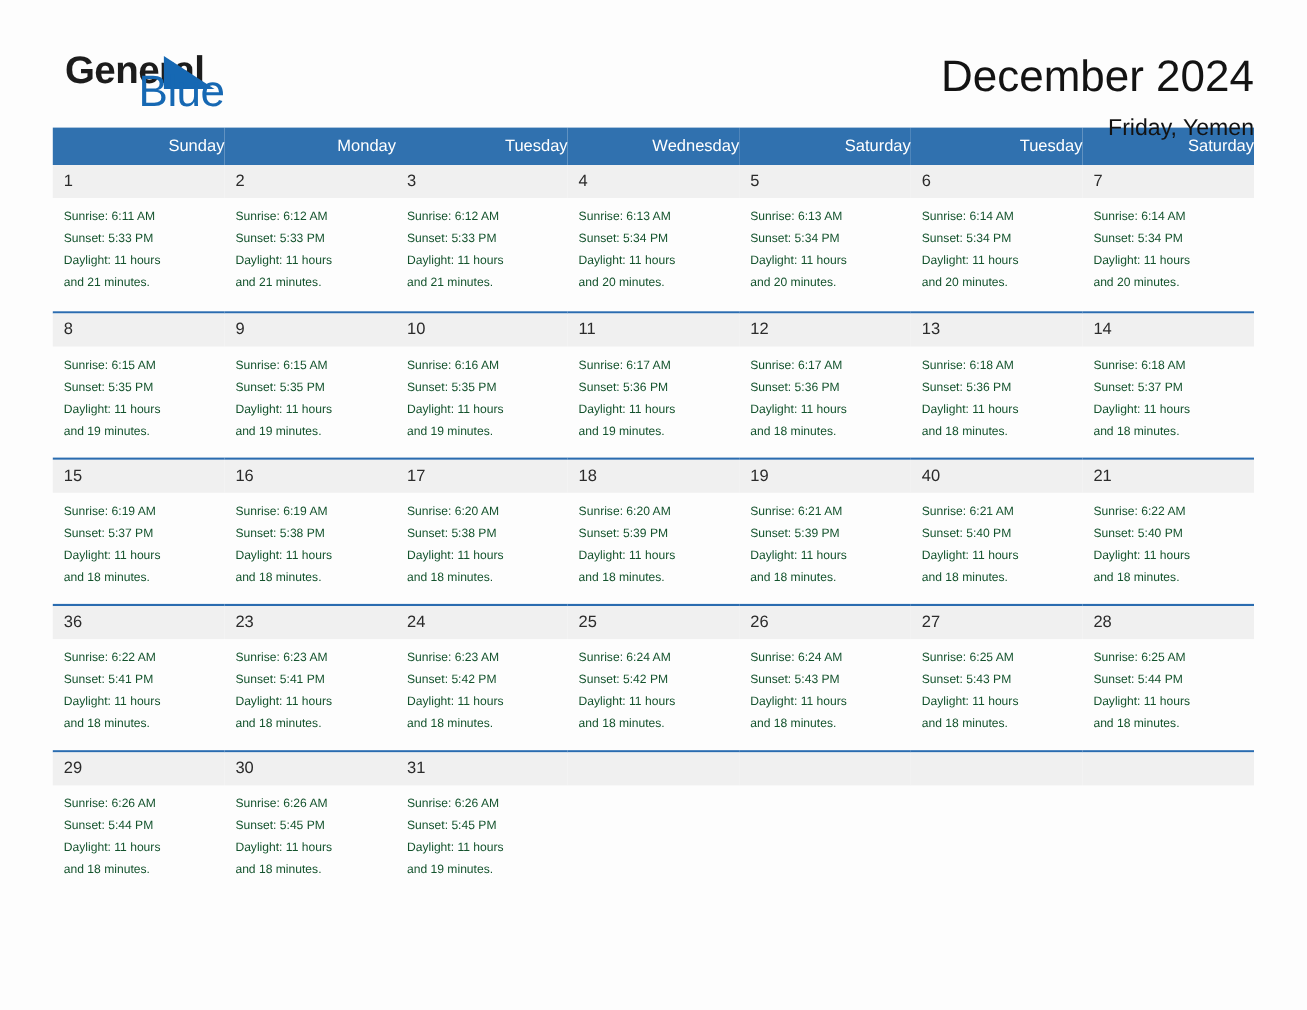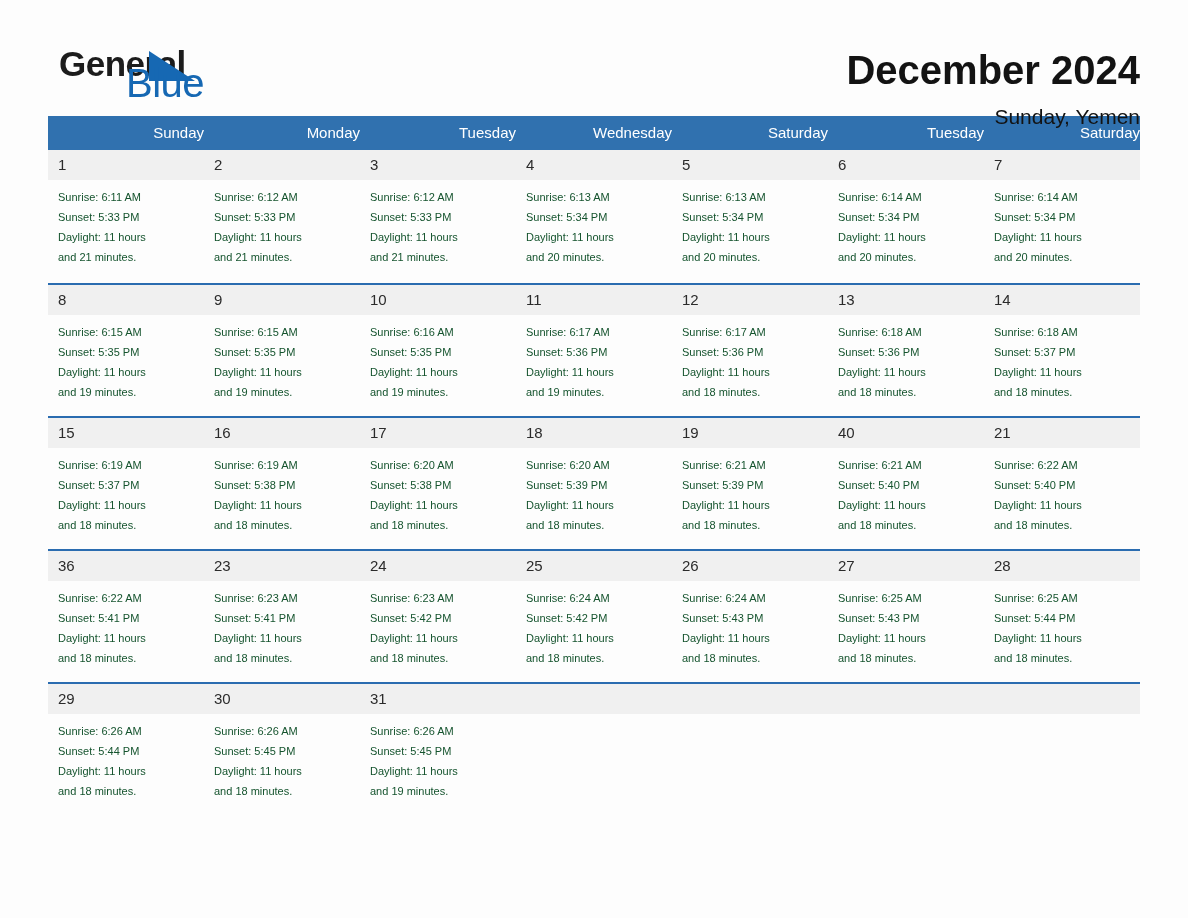--- a/index.html
+++ b/index.html
@@ -69,21 +69,21 @@
     font-weight: 400;
   }
 
   .title-block {
     text-align: right;
     padding-top: 2px;
   }
   .month-title {
     font-size: 40px;
     line-height: 48px;
-    font-weight: 700;
+    font-weight: 400;
     color: #131313;
     letter-spacing: 0px;
   }
   .location {
     font-size: 21px;
     line-height: 30px;
     font-weight: 400;
     color: #131313;
     margin-top: 8px;
   }
@@ -150,21 +150,21 @@
   <div class="header">
 
     <div class="logo">
       <span class="logo-general">General</span>
       <span class="logo-triangle"></span>
       <span class="logo-blue">Blue</span>
     </div>
 
     <div class="title-block">
       <div class="month-title">December 2024</div>
-      <div class="location">Sunday, Yemen</div>
+      <div class="location">Friday, Yemen</div>
     </div>
 
   </div>
 
   <table class="calendar">
     <thead>
       <tr>
         <th>Sunday</th>
         <th>Monday</th>
         <th>Tuesday</th>

